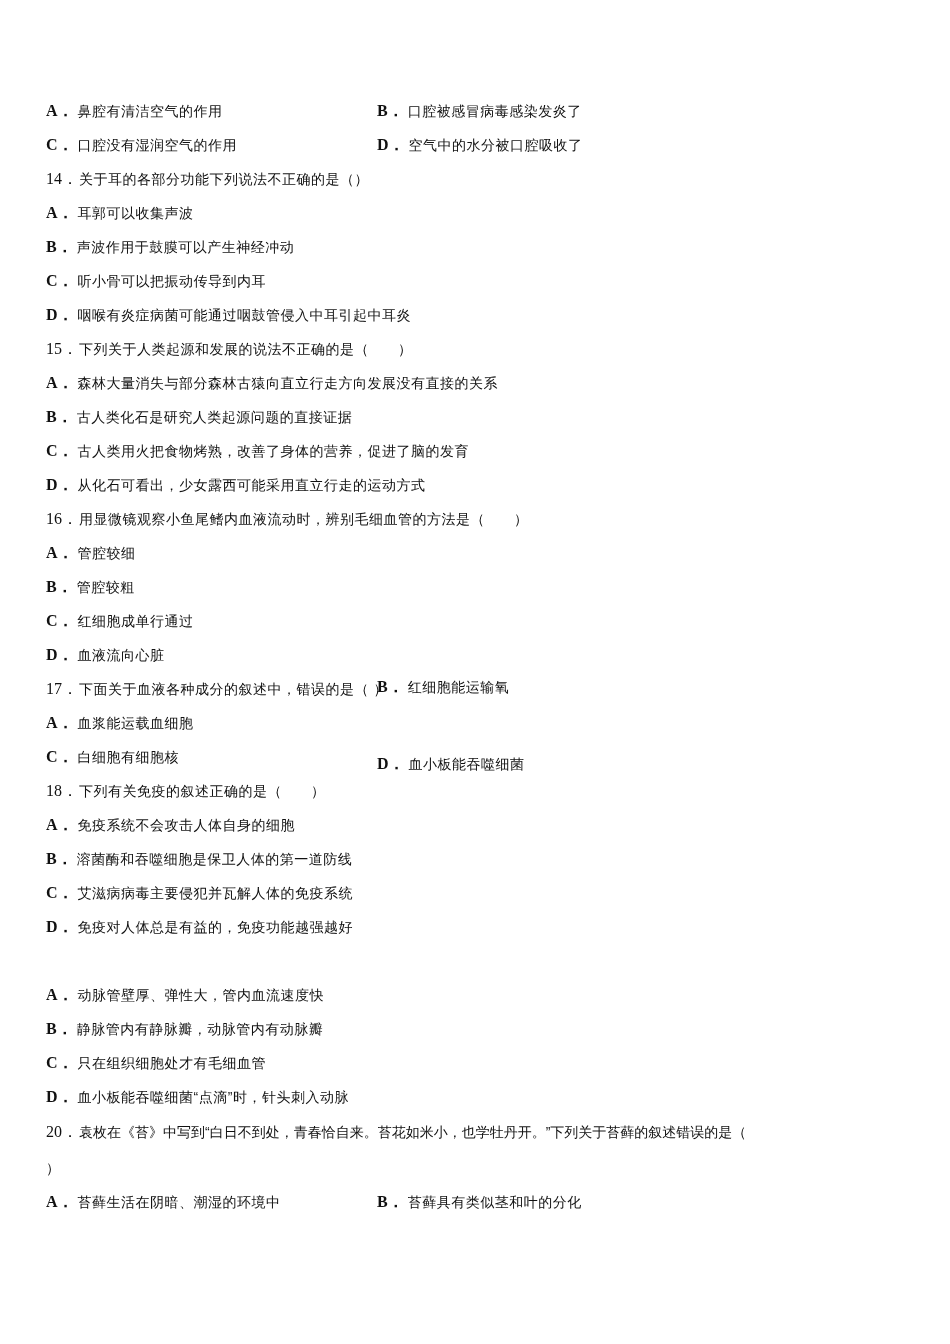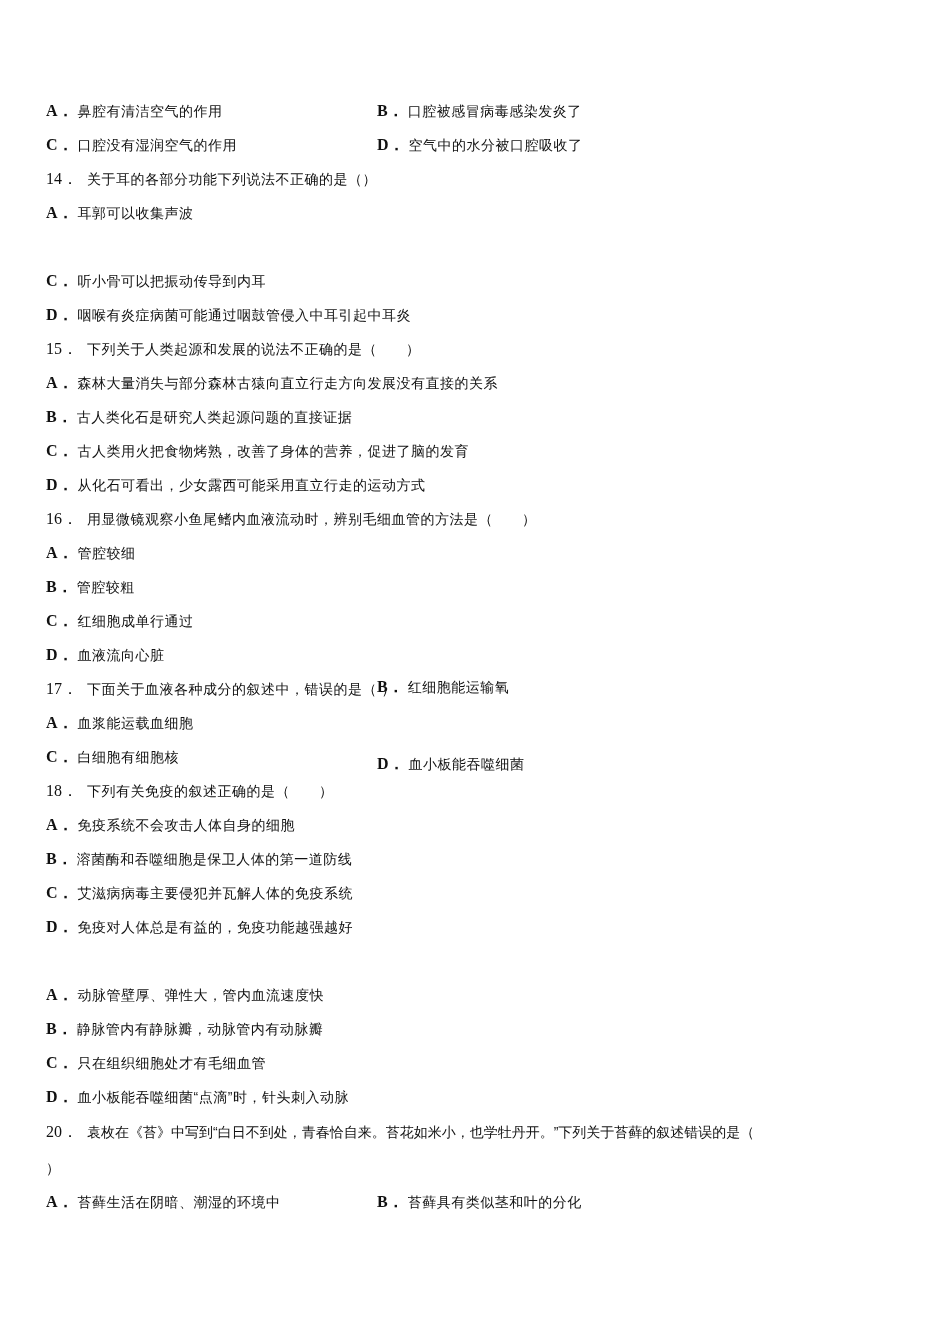--- a/index.html
+++ b/index.html
@@ -39,21 +39,21 @@
     }
     .letter {
       font-family: "Liberation Serif", "DejaVu Serif", serif;
       font-weight: bold;
       font-size: 16px;
       margin-right: 4px;
     }
     .qnum {
       font-family: "Liberation Serif", "DejaVu Serif", serif;
       font-size: 16px;
-      margin-right: 9px;
+      margin-right: 1px;
     }
     .txt {
       font-family: Liberation Sans, sans-serif;
       font-size: 14px;
       letter-spacing: 0.5px;
     }
   </style>
 </head>
 <body>
 
@@ -70,20 +70,23 @@
   </div>
   <div class="opt-b" style="top:133px;">
     <span class="letter">D．</span><span class="txt">空气中的水分被口腔吸收了</span>
   </div>
 
   <div class="line" style="top:167px;">
     <span class="qnum">14．</span><span class="txt">关于耳的各部分功能下列说法不正确的是（）</span>
   </div>
   <div class="line" style="top:201px;">
     <span class="letter">A．</span><span class="txt">耳郭可以收集声波</span>
+  </div>
+  <div class="line" style="top:235px;">
+    <span class="letter">B．</span><span class="txt">声波作用于鼓膜可以产生神经冲动</span>
   </div>
   <div class="line" style="top:269px;">
     <span class="letter">C．</span><span class="txt">听小骨可以把振动传导到内耳</span>
   </div>
   <div class="line" style="top:303px;">
     <span class="letter">D．</span><span class="txt">咽喉有炎症病菌可能通过咽鼓管侵入中耳引起中耳炎</span>
   </div>
 
   <div class="line" style="top:337px;">
     <span class="qnum">15．</span><span class="txt">下列关于人类起源和发展的说法不正确的是（　　）</span>

